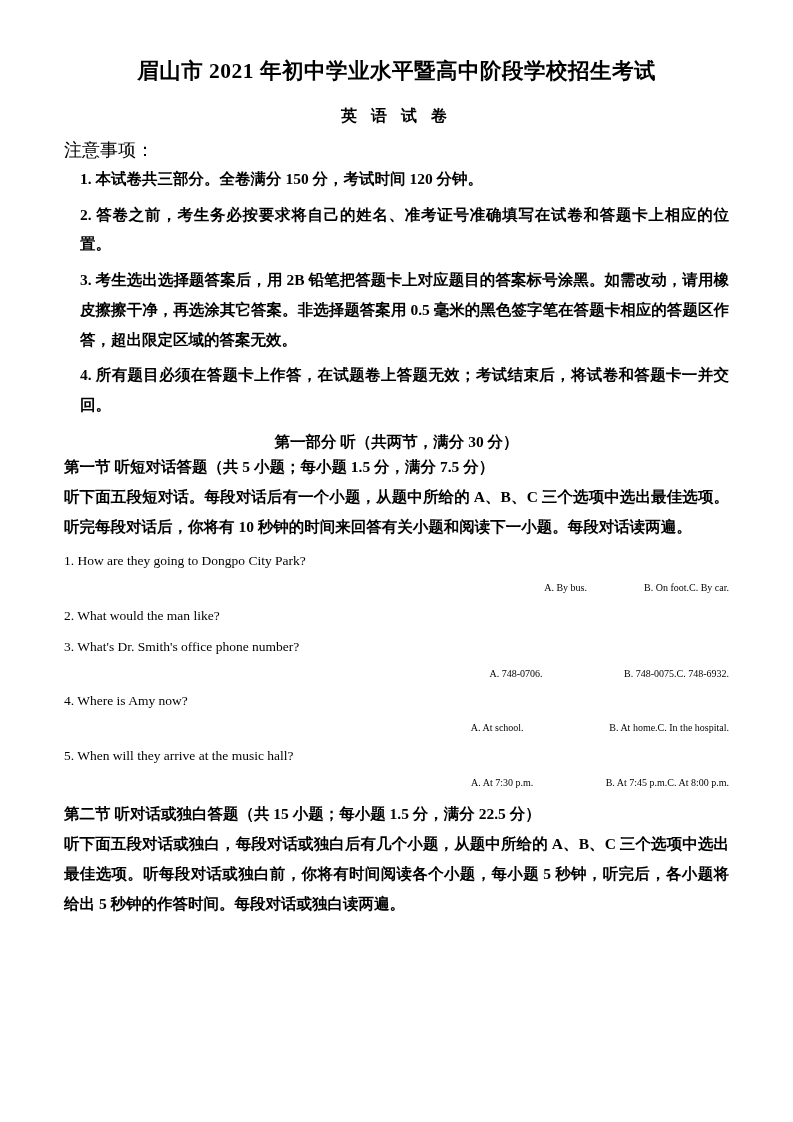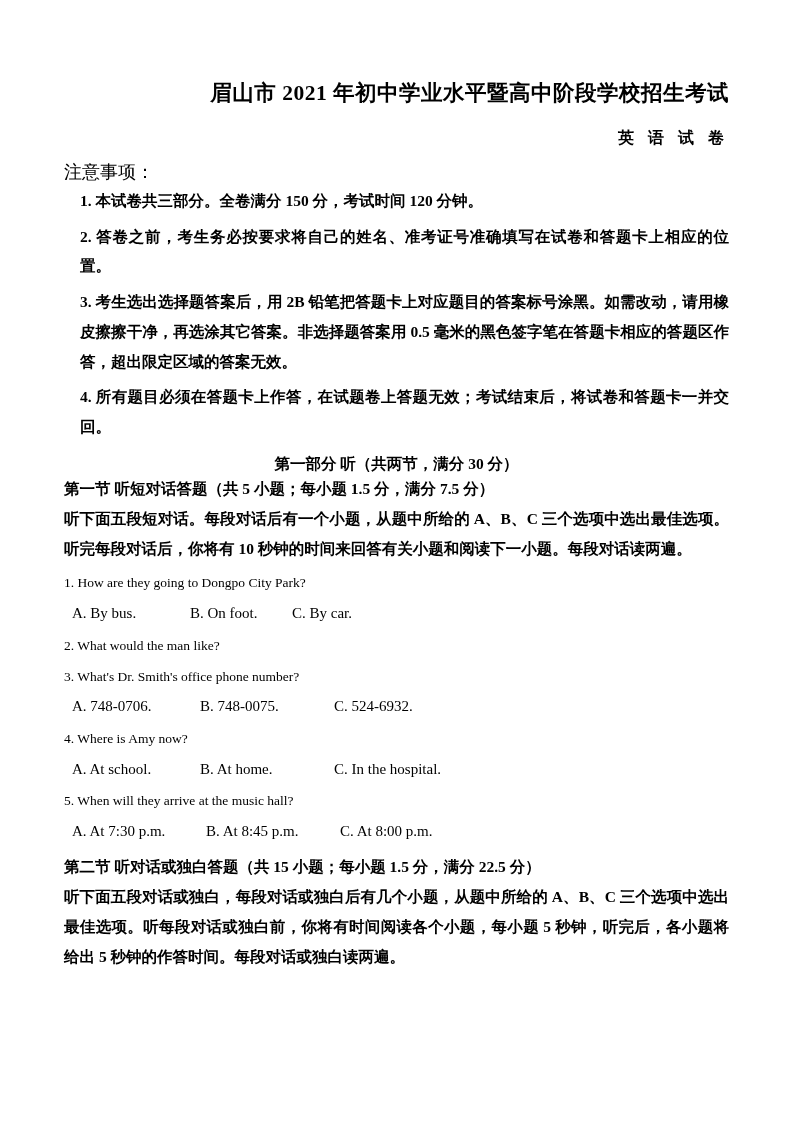--- a/index.html
+++ b/index.html
@@ -16,22 +16,22 @@
     overflow: hidden;
   }
   .page {
     width: 793px;
     height: 1122px;
     box-sizing: border-box;
     padding: 0 64px;
     position: relative;
   }
   .title-block {
-    text-align: right;
-    margin-top: 80px;
+    text-align: center;
+    margin-top: 58px;
   }
   .main-title {
     font-size: 21.5px;
     font-weight: bold;
     letter-spacing: 0.5px;
     line-height: 1.3;
   }
   .sub-title {
     font-size: 16px;
     font-weight: bold;
@@ -72,24 +72,25 @@
     text-align: justify;
     text-justify: inter-ideograph;
   }
   .q-line {
     font-size: 13.5px;
     font-weight: normal;
     line-height: 1.55;
     margin: 10px 0 0 0;
   }
   .opt-line {
-    font-size: 15px;
+    font-size: 10px;
     font-weight: normal;
     line-height: 1.55;
-    margin: 8px 0 0 8px;
+    margin: 8px 0 0 16px;
+    text-align: right;
   }
   .opt-line span.opt {
     display: inline-block;
   }
   .nowrap { white-space: nowrap; }
 </style>
 </head>
 <body>
 
 <div class="page">
@@ -113,29 +114,29 @@
 
   <p class="q-line">1. How are they going to Dongpo City Park?</p>
   <p class="opt-line">
     <span class="opt nowrap" style="min-width:118px">A. By bus.</span><span class="opt nowrap" style="min-width:102px">B. On foot.</span><span class="opt nowrap">C. By car.</span>
   </p>
 
   <p class="q-line">2. What would the man like?</p>
 
   <p class="q-line">3. What's Dr. Smith's office phone number?</p>
   <p class="opt-line">
-    <span class="opt nowrap" style="min-width:128px">A. 748-0706.</span><span class="opt nowrap" style="min-width:134px">B. 748-0075.</span><span class="opt nowrap">C. 524-6932.</span>
+    <span class="opt nowrap" style="min-width:128px">A. 748-0706.</span><span class="opt nowrap" style="min-width:134px">B. 748-0075.</span><span class="opt nowrap">C. 748-6932.</span>
   </p>
 
   <p class="q-line">4. Where is Amy now?</p>
   <p class="opt-line">
     <span class="opt nowrap" style="min-width:128px">A. At school.</span><span class="opt nowrap" style="min-width:134px">B. At home.</span><span class="opt nowrap">C. In the hospital.</span>
   </p>
 
   <p class="q-line">5. When will they arrive at the music hall?</p>
   <p class="opt-line">
-    <span class="opt nowrap" style="min-width:134px">A. At 7:30 p.m.</span><span class="opt nowrap" style="min-width:134px">B. At 8:45 p.m.</span><span class="opt nowrap">C. At 8:00 p.m.</span>
+    <span class="opt nowrap" style="min-width:134px">A. At 7:30 p.m.</span><span class="opt nowrap" style="min-width:134px">B. At 7:45 p.m.</span><span class="opt nowrap">C. At 8:00 p.m.</span>
   </p>
 
   <div class="section-head" style="margin-top:14px">第二节  听对话或独白答题（共 15 小题；每小题 1.5 分，满分 22.5 分）</div>
   <p class="body-cn">听下面五段对话或独白，每段对话或独白后有几个小题，从题中所给的 A、B、C 三个选项中选出最佳选项。听每段对话或独白前，你将有时间阅读各个小题，每小题 5 秒钟，听完后，各小题将给出 5 秒钟的作答时间。每段对话或独白读两遍。</p>
 
 </div>
 
 </body></html>

